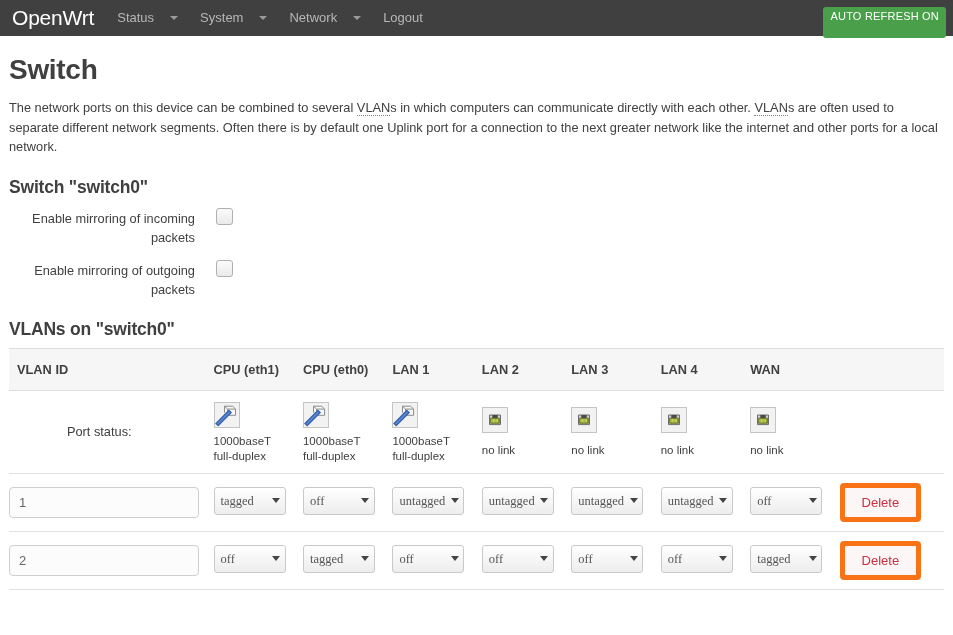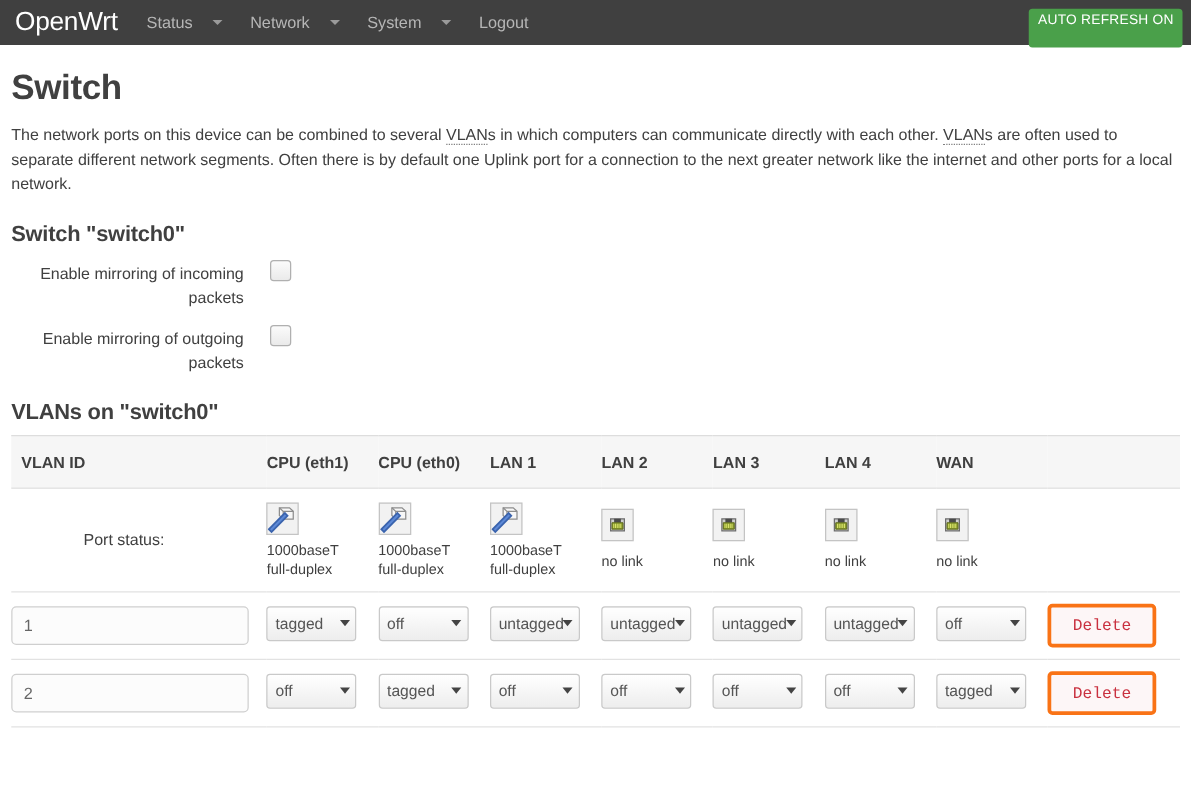--- a/index.html
+++ b/index.html
@@ -198,20 +198,21 @@
   .sel {
     position: relative;
     display: inline-block;
     width: 72px;
     height: 28px;
     border: 1px solid #c9c9c9;
     border-radius: 3px;
     background-image: linear-gradient(#ffffff, #ededed);
     cursor: pointer;
     overflow: hidden;
+    font-family: Liberation Serif, serif;
   }
   .sel .sel-val {
     position: absolute;
     left: 6px; top: 0;
     line-height: 26px;
     font-size: 12.5px;
     color: #555555;
     white-space: nowrap;
   }
   .sel .sel-arrow-box {
@@ -222,45 +223,45 @@
   }
   .sel .sel-arrow {
     width: 0; height: 0;
     border-left: 4px solid transparent;
     border-right: 4px solid transparent;
     border-top: 5px solid #444444;
   }
 
   button.delete-btn {
     background: #fdf6f7;
-    border: 3px solid #f97316;
+    border: 5px solid #f97316;
     border-radius: 4px;
     color: #c9303f;
     font-size: 13px;
-    font-family: Liberation Mono, monospace;
+    font-family: Liberation Sans, sans-serif;
     padding: 7px 17px;
     cursor: pointer;
   }
 </style>
 </head>
 <body>
 
 <div class="navbar">
   <a class="brand">OpenWrt</a>
   <div class="nav-items">
     <a class="nav-item">
       <span>Status</span>
       <span class="caret"></span>
     </a>
     <a class="nav-item">
-      <span>Network</span>
+      <span>System</span>
       <span class="caret"></span>
     </a>
     <a class="nav-item">
-      <span>System</span>
+      <span>Network</span>
       <span class="caret"></span>
     </a>
     <a class="nav-item">
       <span>Logout</span>
     </a>
   </div>
   <div class="refresh-badge">AUTO REFRESH ON</div>
 </div>
 
 <div class="content">

